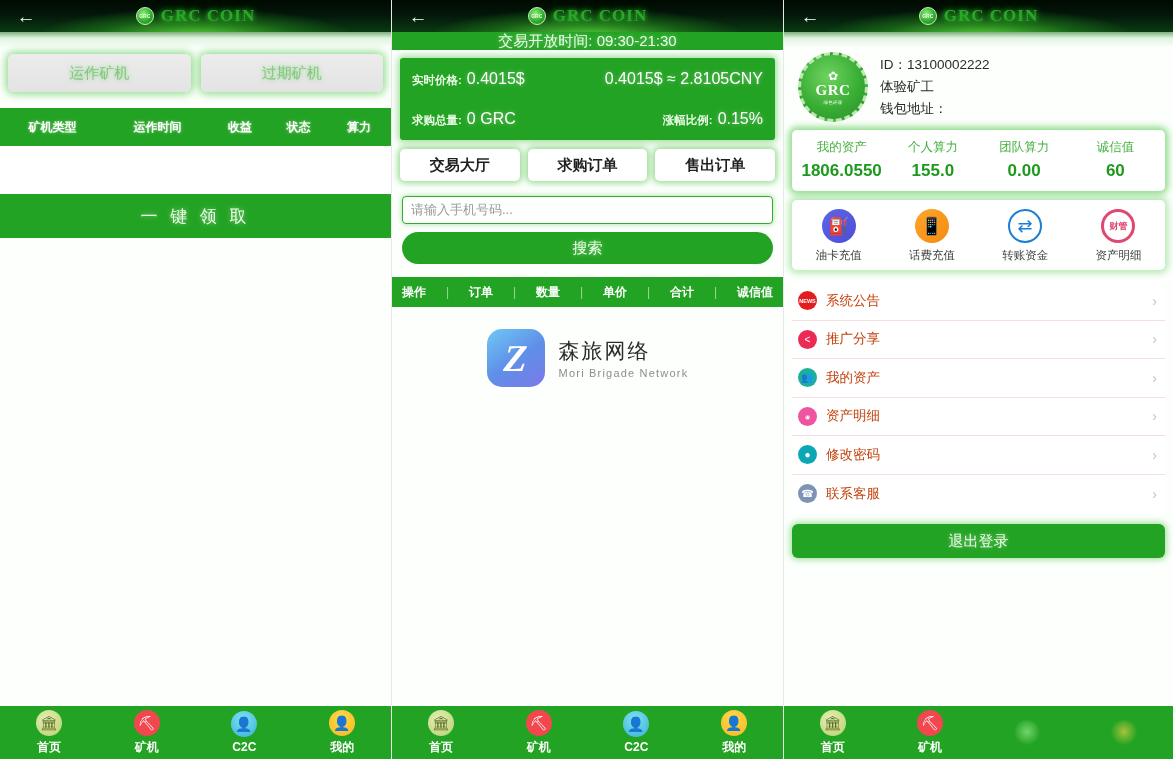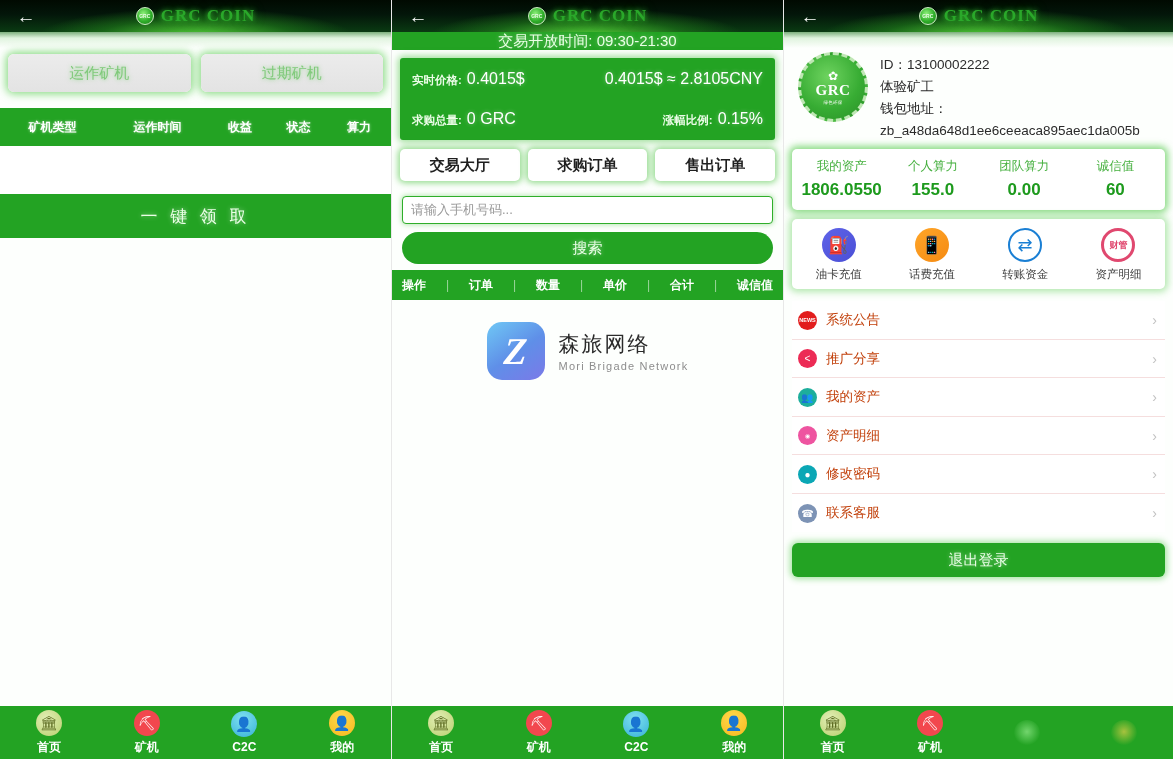--- a/index.html
+++ b/index.html
@@ -125,21 +125,21 @@
     box-shadow: 0 0 5px 1px rgba(60,190,50,.35);
   }
   .p2-searchbtn {
     margin: 8px 10px 0 10px; height: 32px; border-radius: 16px;
     background: #23a323;
     display: flex; align-items: center; justify-content: center;
     color: #eafee6; font-size: 15px;
     text-shadow: 0 0 4px rgba(255,255,255,.5);
   }
   .p2-thead {
-    margin-top: 6px; height: 30px; background: #23a323;
+    margin-top: 13px; height: 30px; background: #23a323;
     display: flex; align-items: center; justify-content: space-around;
     color: #ffffff; font-size: 12px; font-weight: bold;
   }
   .p2-thead .sep { color: rgba(255,255,255,.55); font-weight: normal; }
   .brand { margin-top: 22px; display: flex; align-items: center; justify-content: center; gap: 14px; }
   .brand-mark {
     width: 58px; height: 58px; border-radius: 15px;
     background: linear-gradient(145deg,#6fc8f5 0%, #5f8fe8 52%, #7b79e8 100%);
     display: flex; align-items: center; justify-content: center;
   }
@@ -409,21 +409,20 @@
     <div class="p3-profile">
       <div class="p3-seal">
         <div class="p3-seal-top">✿</div>
         <div class="p3-seal-main">GRC</div>
         <div class="p3-seal-sub">绿色环保</div>
       </div>
       <div class="p3-info">
         <div>ID：13100002222</div>
         <div>体验矿工</div>
         <div>钱包地址：</div>
-        <div class="p3-addr">zb_a48da648d1ee6ceeaca895aec1da005b</div>
       </div>
     </div>
 
     <div class="p3-stats">
       <div class="p3-stat">
         <div class="p3-stat-lbl">我的资产</div>
         <div class="p3-stat-val">1806.0550</div>
       </div>
       <div class="p3-stat">
         <div class="p3-stat-lbl">个人算力</div>

